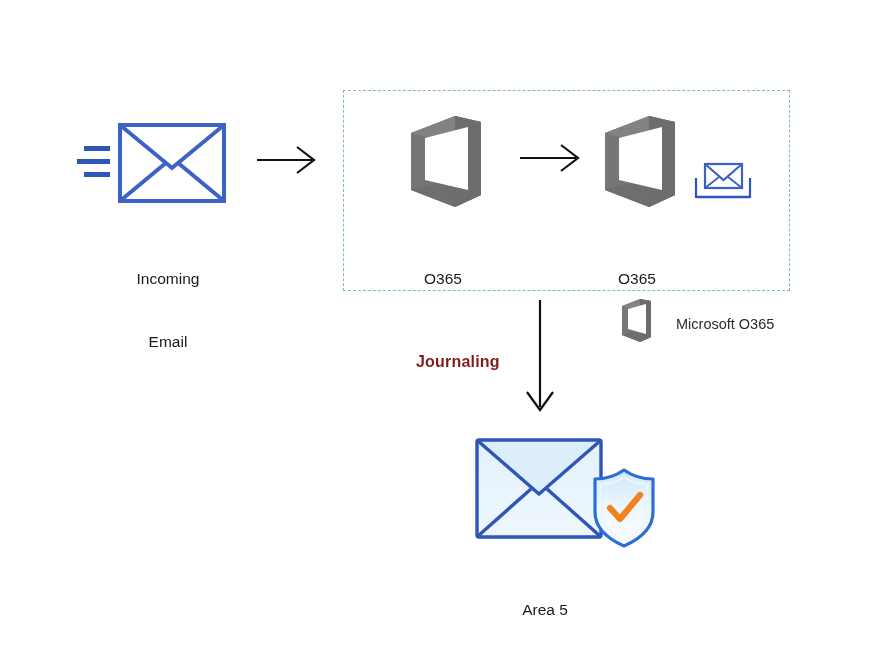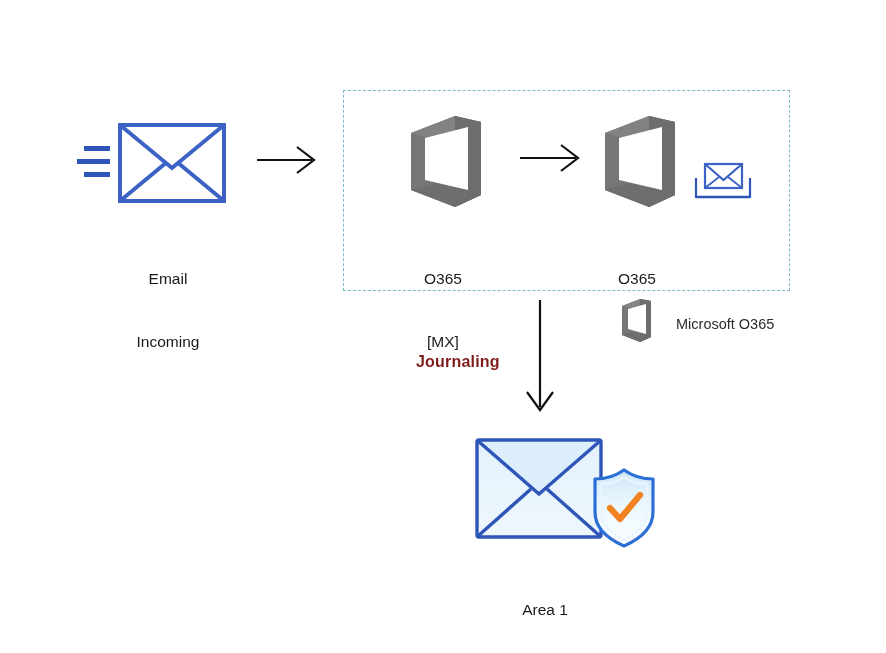--- a/index.html
+++ b/index.html
@@ -165,35 +165,34 @@
              C 629 481 637 484 647 484
              L 647 511
              C 647 525 636 534 624 540
              C 612 534 601 525 601 511 Z" fill="none" stroke="#EAF6FD" stroke-width="2"></path>
 
     <path d="M610 508 L620 519 L640 495" fill="none" stroke="#F28220" stroke-width="6.2" stroke-linecap="round" stroke-linejoin="round"></path>
   </g>
 </svg>
 
 <div class="label" style="left:108px;top:226px;width:120px;">
+  <div>Incoming</div>
   <div>Email</div>
-  <div>Incoming</div>
 </div>
 
 <div class="label" style="left:383px;top:226px;width:120px;">
   <div>O365</div>
-  <div>[MX]</div>
 </div>
 
 <div class="label" style="left:577px;top:226px;width:120px;">
   <div>O365</div>
 </div>
 
 <div class="label" style="left:465px;top:557px;width:160px;">
-  <div>Area 1</div>
+  <div>Area 5</div>
   
 </div>
 
 <div id="journaling-label">Journaling</div>
 
 <div id="legend">
   <span style="width:33px;height:43px;display:inline-block;"></span>
   <span id="legend-text">Microsoft O365</span>
 </div>
 

